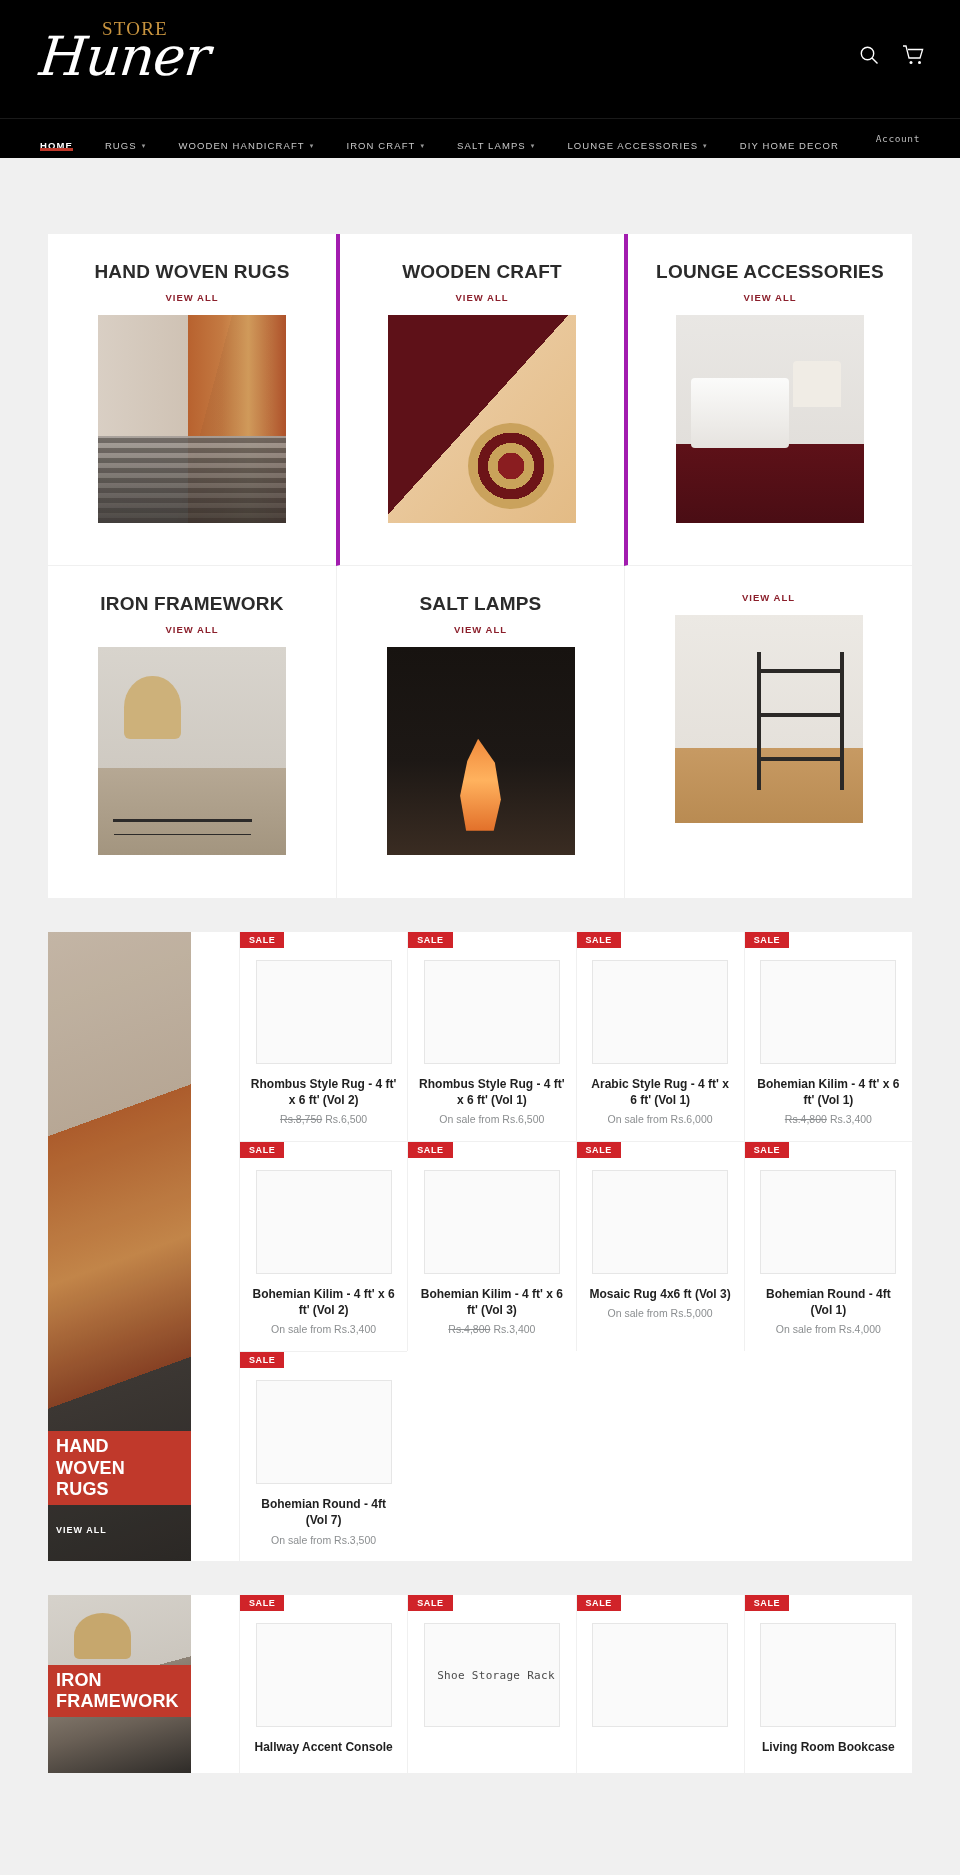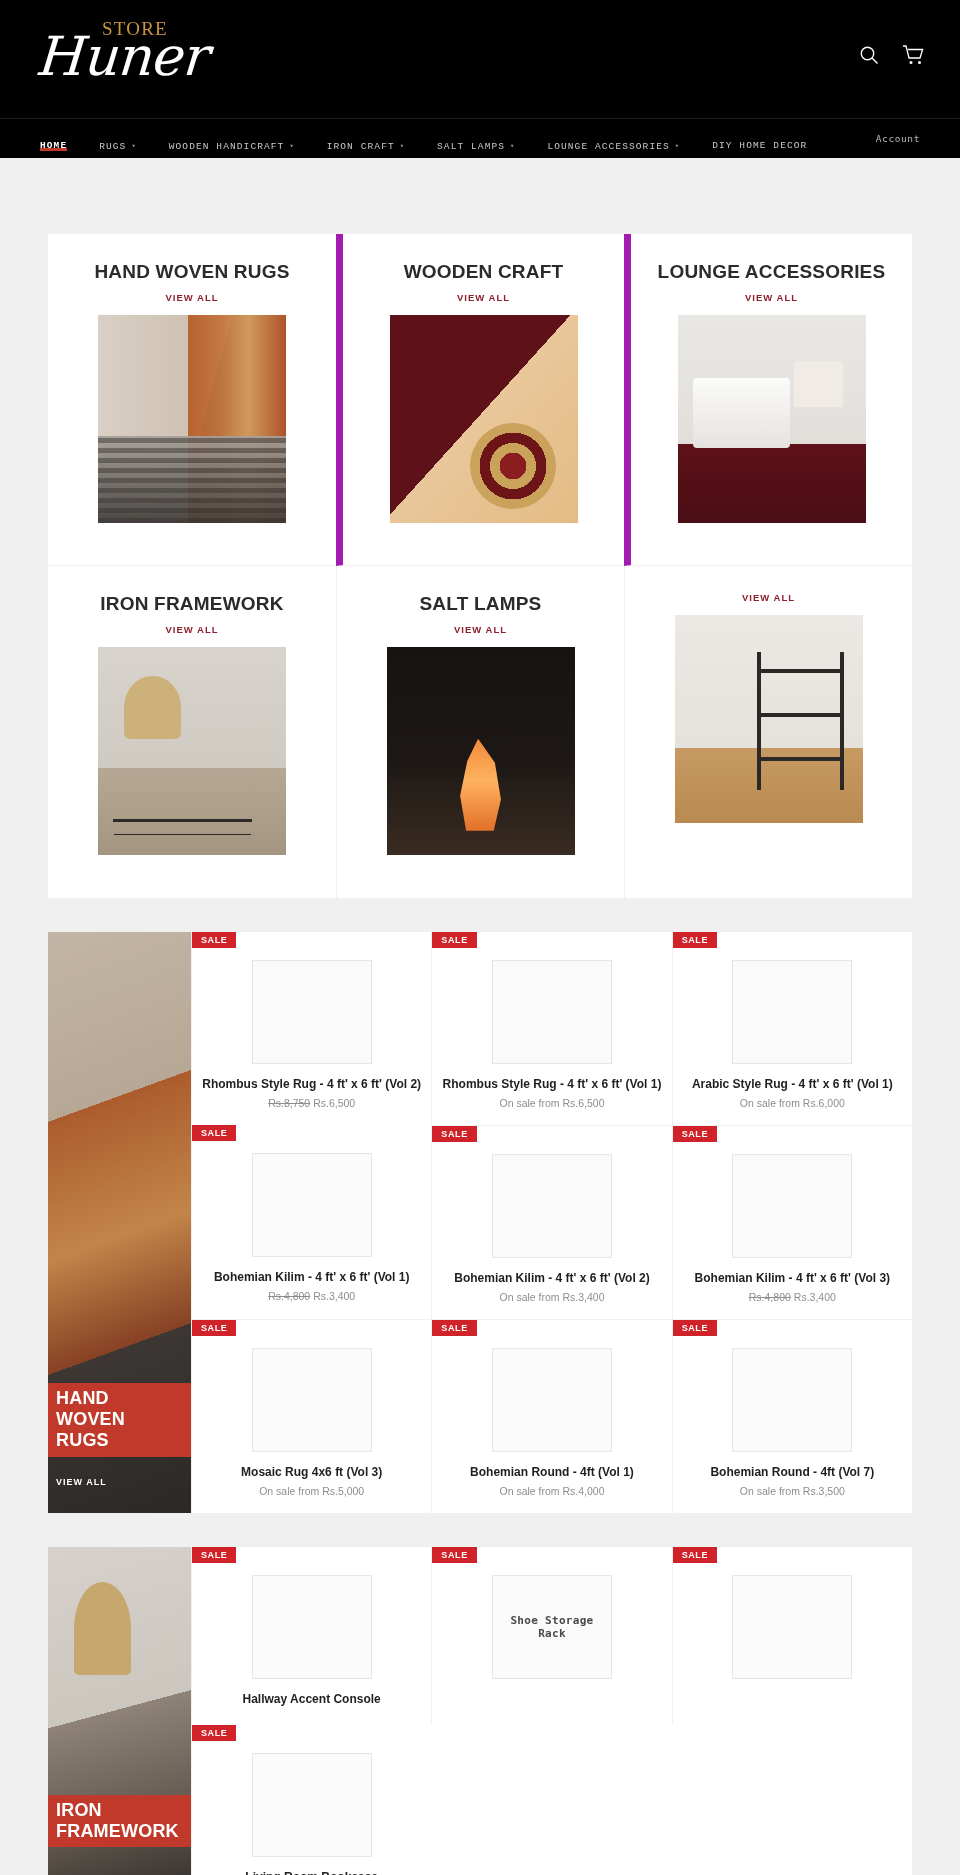--- a/index.html
+++ b/index.html
@@ -60,21 +60,21 @@
     height: 40px;
     border-top: 1px solid #1a1a1a;
     display: flex;
     align-items: center;
     padding: 0 40px;
     position: relative;
   }
   .nav-list { display: flex; align-items: center; height: 40px; }
   .nav-item {
     color: #c9c9c9;
-    font-family: Liberation Mono, monospace;
+    font-family: Liberation Sans, sans-serif;
     font-size: 9.5px;
     letter-spacing: 1.1px;
     padding: 0 16px;
     height: 25px;
     line-height: 40px;
     cursor: pointer;
     white-space: nowrap;
     position: relative;
     text-transform: uppercase;
   }
@@ -116,21 +116,21 @@
     grid-template-columns: repeat(3, 1fr);
   }
   .cat-card {
     padding: 26px 18px 0;
     min-height: 332px;
     text-align: center;
     cursor: pointer;
     position: relative;
   }
   .cat-card.row1 { border-bottom: 1px solid #f0f0f0; }
-  .cat-card + .cat-card { border-left: 7px solid #a21caf; }
+  .cat-card + .cat-card { border-left: 4px solid #a21caf; }
   .cat-card.r2 { border-left: none; }
   .cat-card.r2 + .cat-card.r2 { border-left: 1px solid #f0f0f0; }
   .cat-title {
     font-size: 19px;
     font-weight: bold;
     color: #2b2b2b;
     letter-spacing: 0.2px;
     line-height: 1.28;
     margin-bottom: 8px;
   }
@@ -270,21 +270,22 @@
     left: 8px; bottom: 26px;
     color: #fff;
     font-size: 9px;
     font-weight: bold;
     letter-spacing: 1px;
     cursor: pointer;
   }
   .prod-grid {
     flex: 1;
     display: grid;
-    grid-template-columns: repeat(3, 1fr);
+    grid-template-columns: repeat(4, 1fr);
+    margin-left: 48px;
   }
   .prod-card {
     padding: 16px 10px 14px;
     text-align: center;
     position: relative;
     cursor: pointer;
     border-left: 1px solid #f0f0f0;
   }
   .prod-card.rowb { border-top: 1px solid #f0f0f0; }
   .sale-badge {
@@ -292,29 +293,28 @@
     left: 0; top: 0;
     background: #d02329;
     color: #fff;
     font-size: 9px;
     font-weight: bold;
     letter-spacing: .6px;
     padding: 3px 9px;
     z-index: 2;
   }
   .prod-img {
-    width: 120px; height: 104px;
+    width: 136px; height: 104px;
     margin: 12px auto 12px;
     background: #fafafa;
     border: 1px solid #e6e6e6;
     display: flex;
     align-items: center;
     justify-content: flex-end;
     overflow: hidden;
-    font-weight: bold;
   }
   .prod-img-text {
     font-family: "DejaVu Sans Mono", monospace;
     font-size: 11px;
     color: #4a4a4a;
     letter-spacing: .3px;
     padding: 0 4px;
     text-align: center;
   }
   .prod-title {

